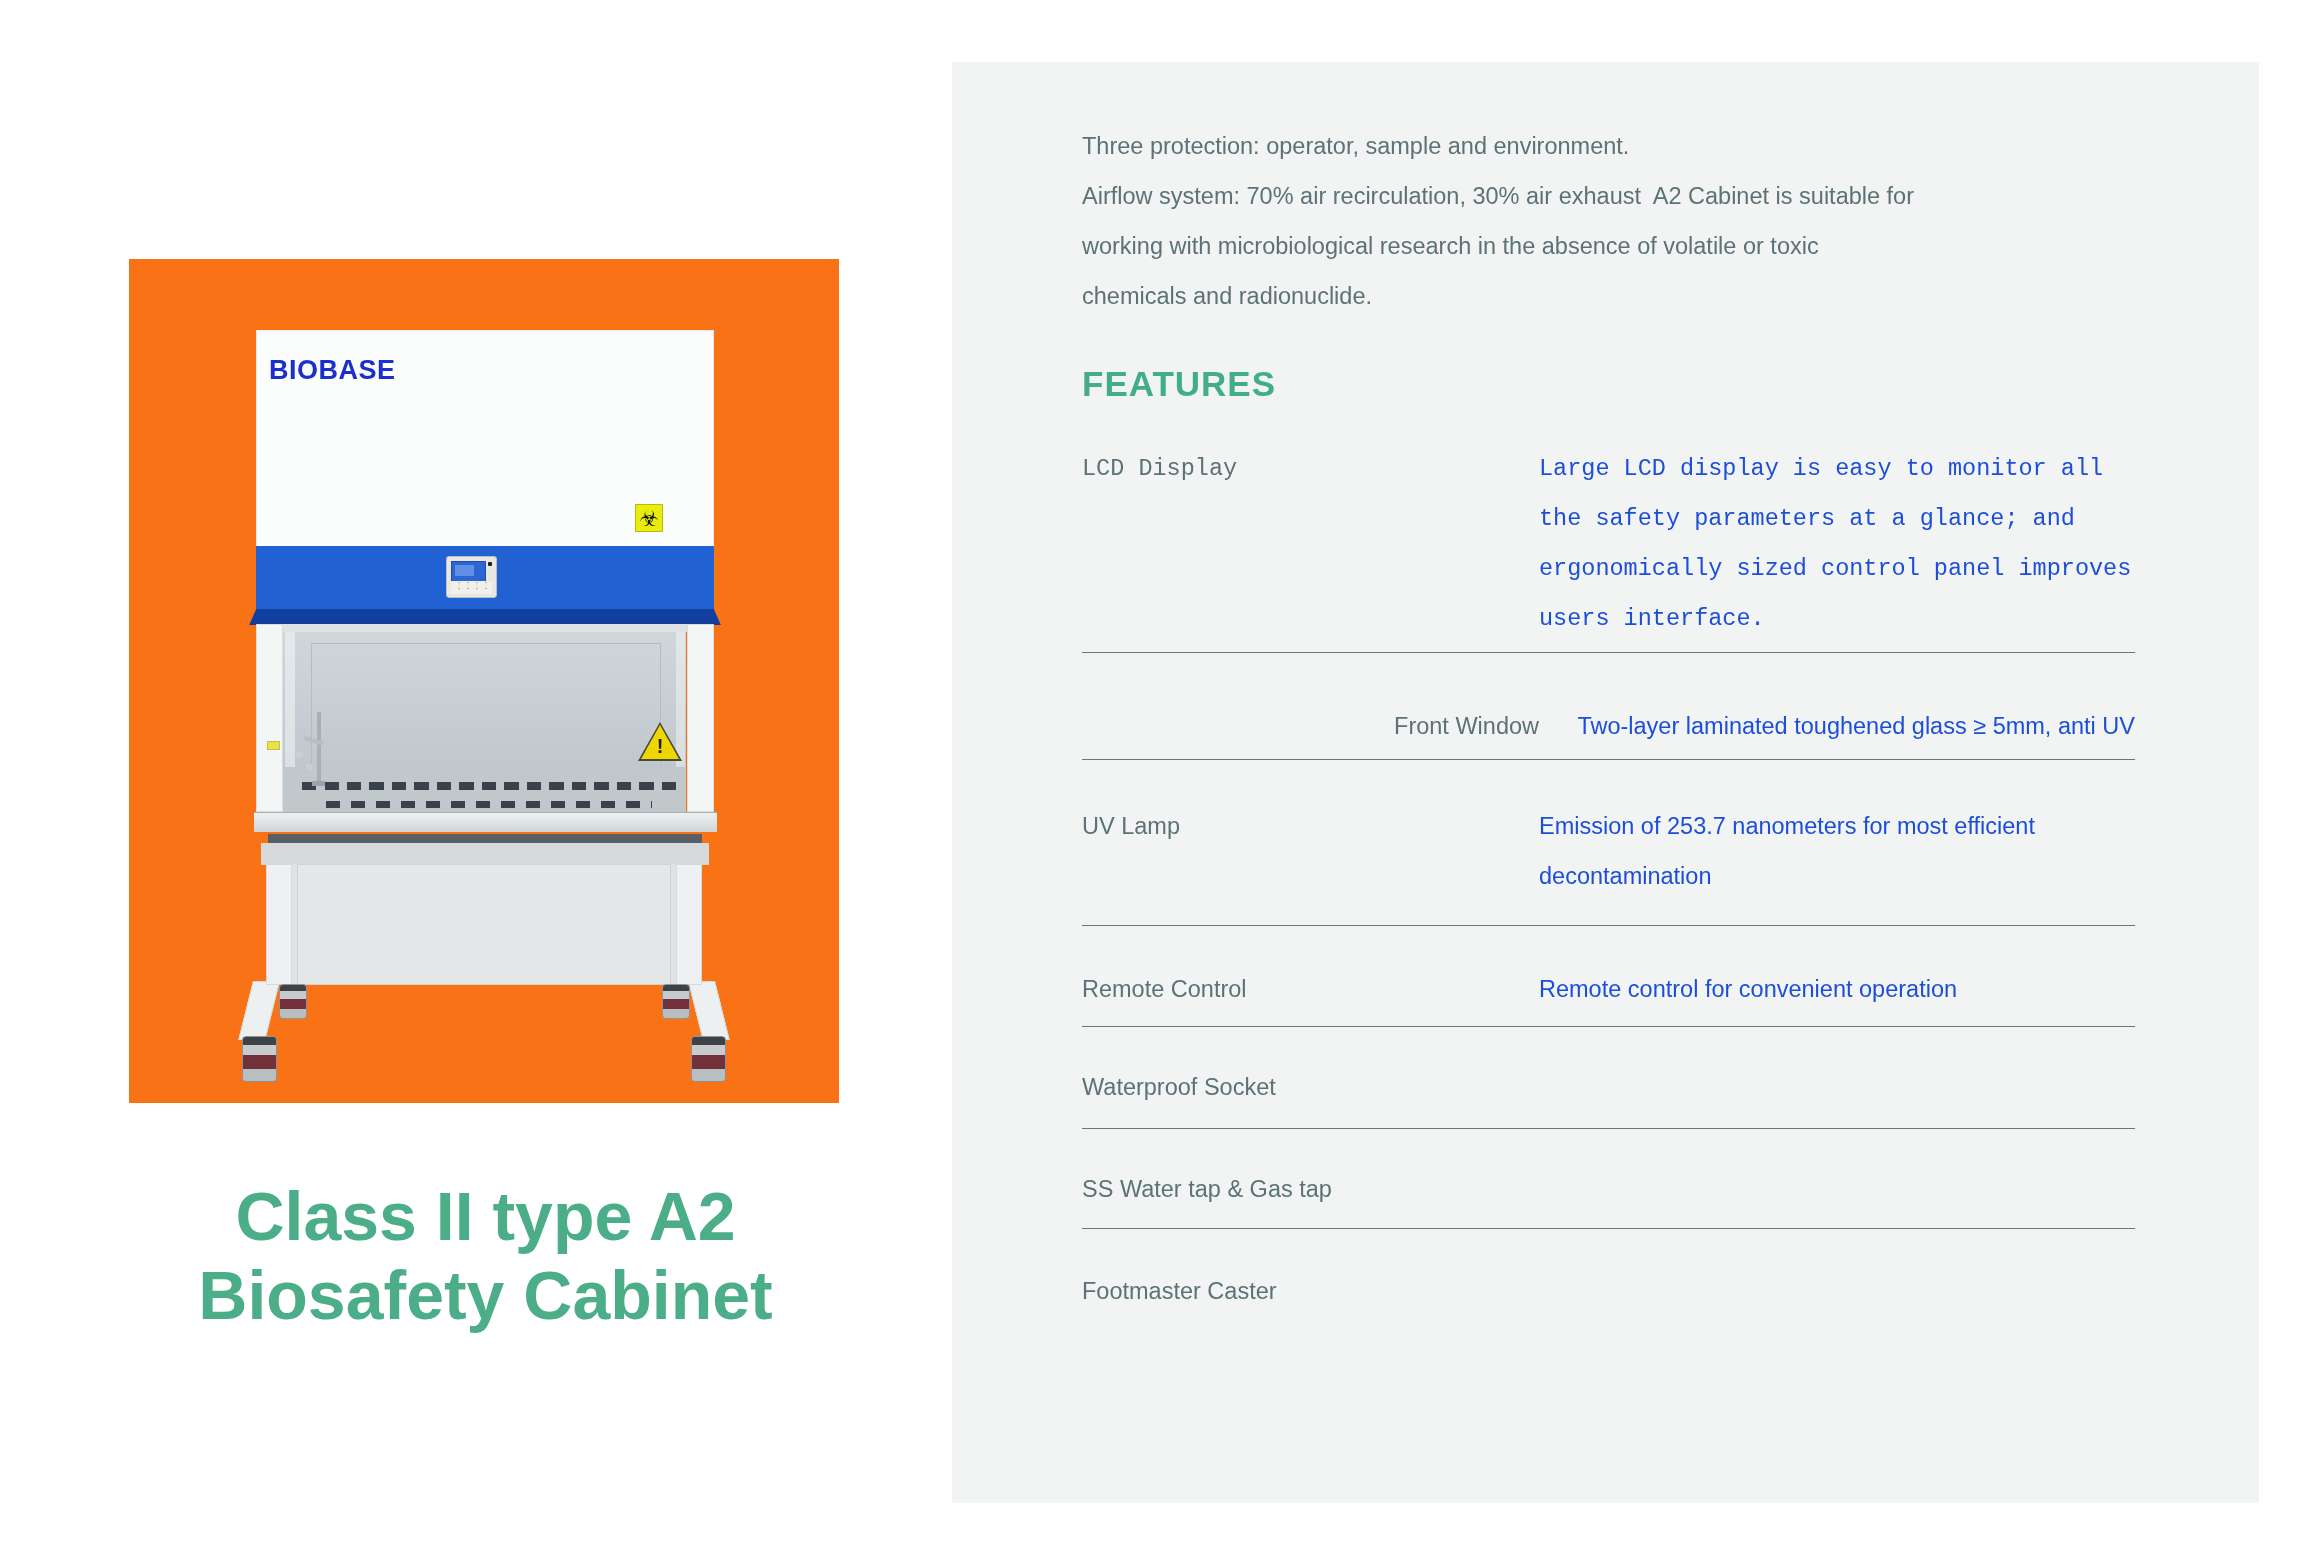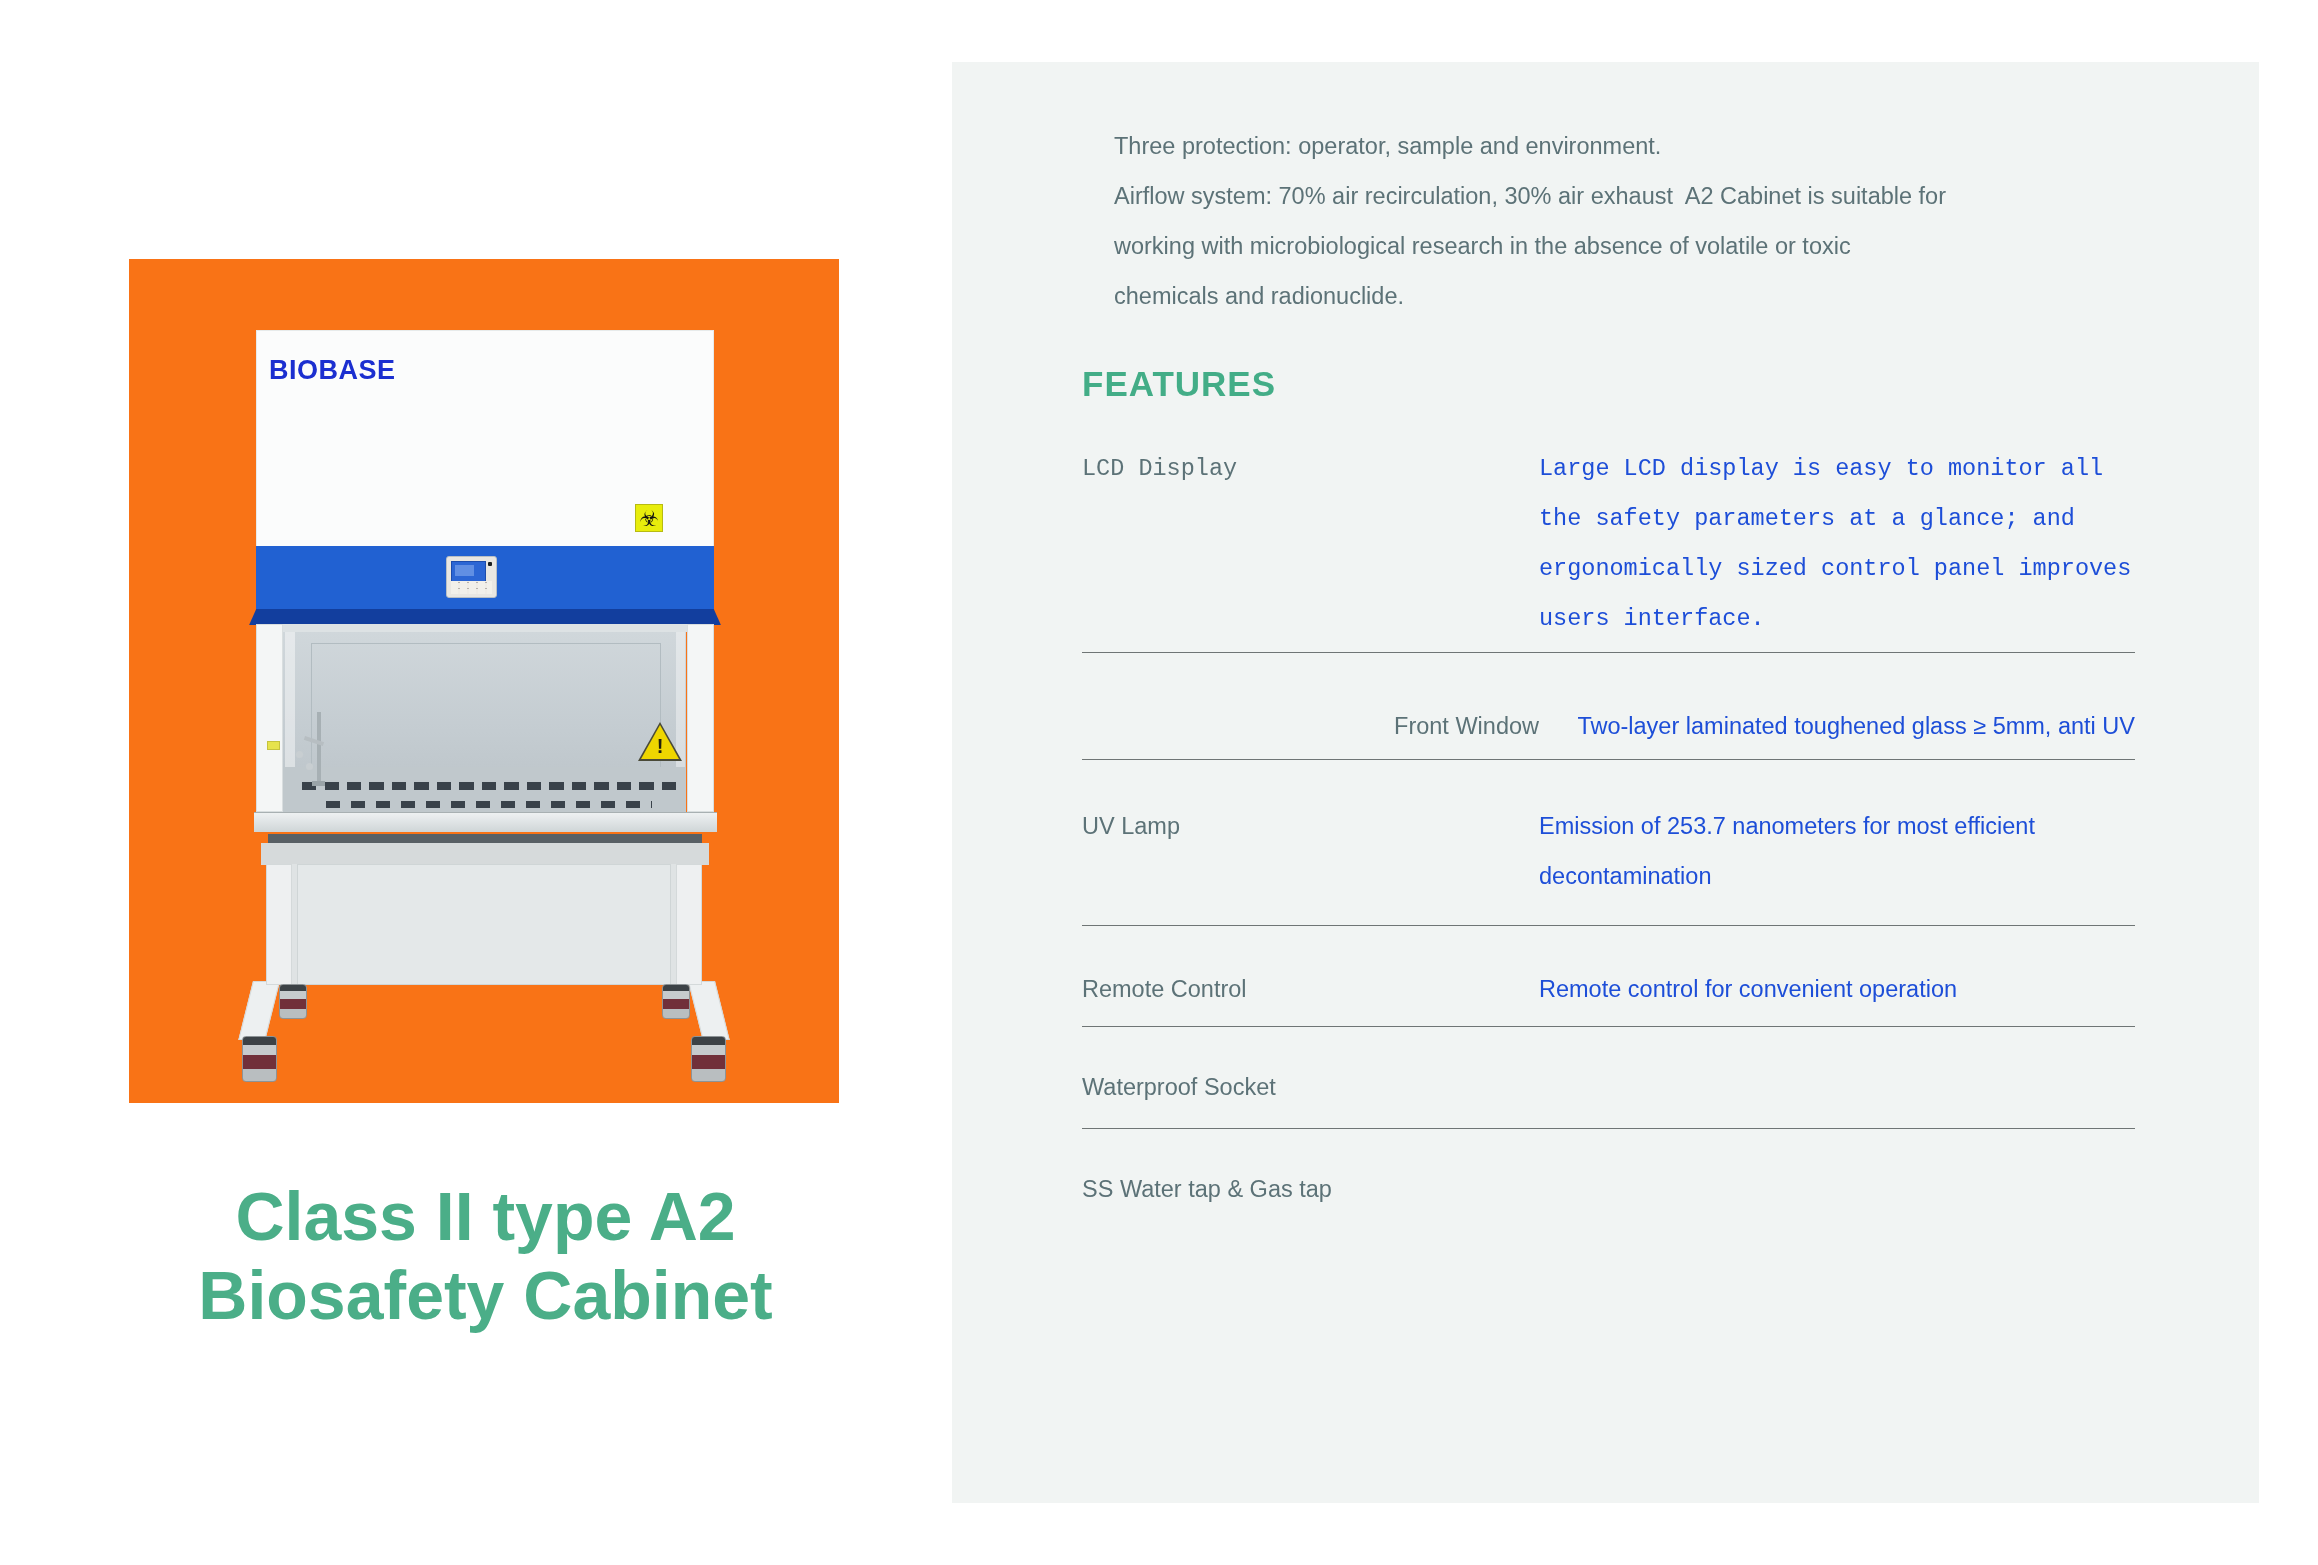--- a/index.html
+++ b/index.html
@@ -3,21 +3,21 @@
 <meta charset="utf-8">
 <style>
   html,body{margin:0;padding:0;background:#ffffff;}
   .page{position:relative;width:2319px;height:1566px;background:#ffffff;overflow:hidden;
         font-family:"Liberation Sans", sans-serif;}
 
   
   .info-panel{position:absolute;left:952px;top:62px;width:1307px;height:1441px;
               background:#f1f4f3;box-sizing:border-box;padding:0 124px 0 130px;}
   .intro{margin-top:59px;color:#5c7277;font-size:23.5px;line-height:50px;}
-  .intro-line{white-space:pre-wrap;margin-left:32px;}
+  .intro-line{white-space:pre-wrap;}
   .features-heading{margin:41px 0 0 0;color:#43ad87;font-size:35px;line-height:43px;
                     font-weight:bold;letter-spacing:1px;}
   .features-table{margin-top:35px;}
   .feature-row{display:flex;border-bottom:1px solid #6f7575;}
   .feature-row:last-child{border-bottom:none;}
   .feature-label{width:457px;flex:0 0 457px;color:#5c7277;font-size:23.5px;line-height:50px;}
   .feature-desc{flex:1;color:#1d4ed8;font-size:23.5px;line-height:50px;white-space:pre-wrap;}
   .feature-row:nth-child(1){padding:3.8px 0 8.6px 0;font-family:Liberation Mono, monospace;}
   .feature-row:nth-child(2){padding:48px 0 7.2px 0;text-align:right;}
   .feature-row:nth-child(3){padding:41px 0 24px 0;}
@@ -207,17 +207,21 @@
         <div class="feature-desc">Remote control for convenient operation</div>
       </div>
       <div class="feature-row">
         <div class="feature-label">Waterproof Socket</div>
         <div class="feature-desc"></div>
       </div>
       <div class="feature-row">
         <div class="feature-label">SS Water tap &amp; Gas tap</div>
         <div class="feature-desc"></div>
       </div>
+      <div class="feature-row">
+        <div class="feature-label">Footmaster Caster</div>
+        <div class="feature-desc"></div>
+      </div>
     </div>
   </aside>
 
 </div>
 
 
 </body></html>

